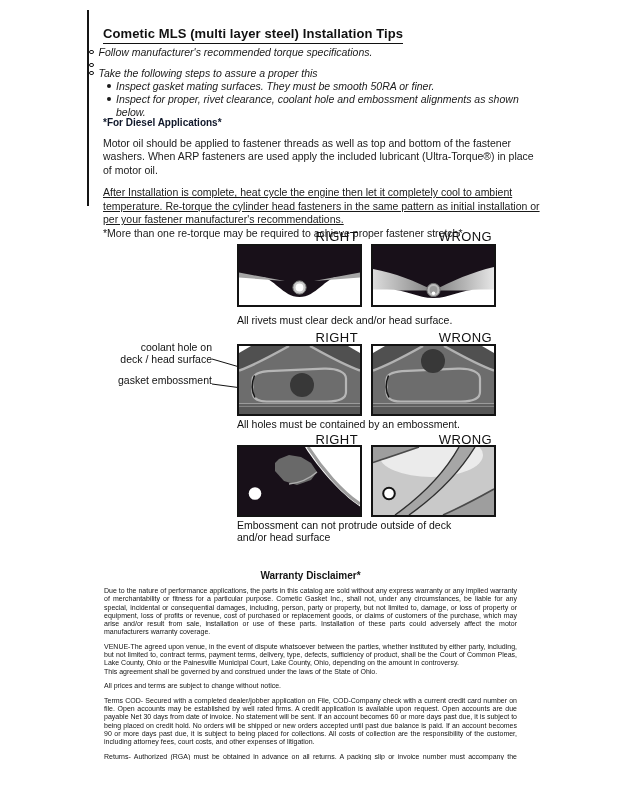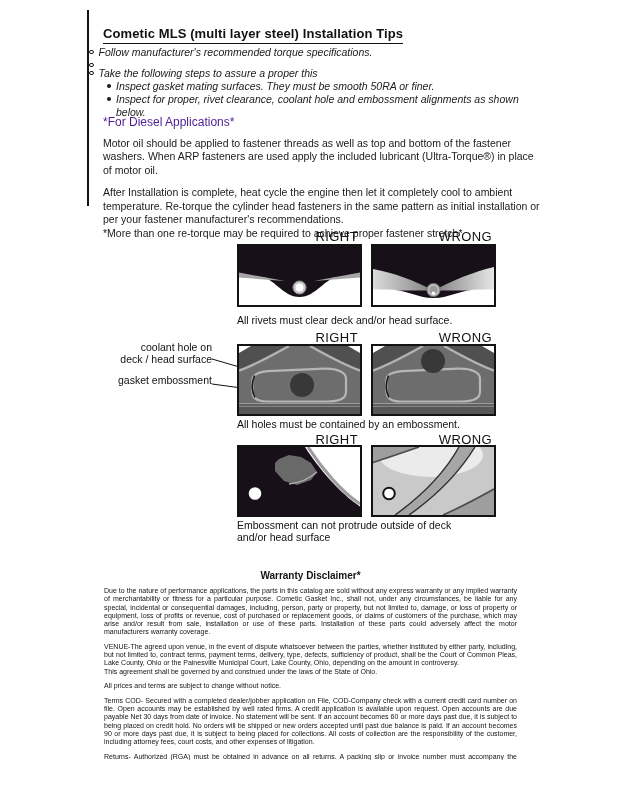--- a/index.html
+++ b/index.html
@@ -16,23 +16,23 @@
     border-bottom:1.5px solid #111; padding-bottom:2px; letter-spacing:.1px;
   }
 
   .tips { position:absolute; left:89px; top:46px; width:460px; font-size:10.5px; line-height:13px; }
   .bullet-row { display:flex; align-items:flex-start;font-style:italic; }
   .bullet-row.sub { margin-left:18px; }
   .open-bullet { flex:0 0 auto; width:4.5px; height:4.5px; border:1px solid #1a1a1a; border-radius:50%; margin:3.5px 5px 0 0; }
   .filled-bullet { flex:0 0 auto; width:4px; height:4px; background:#1a1a1a; border-radius:50%; margin:4px 5px 0 0; }
 
   .diesel { position:absolute; left:103px; top:116px; width:440px; font-size:10.5px; line-height:13.5px; }
-  .diesel h2 { font-size:12px; font-weight:normal; margin:0 0 7px 0; color:#4c1d95; }
+  .diesel h2 { font-size:10px; font-weight:bold; margin:0 0 7px 0; color:#0f172a; }
   .diesel p { margin:0 0 9px 0; }
-  .diesel p.gap { margin-bottom:0; }
+  .diesel p.gap { margin-bottom:0;text-decoration:underline; }
 
   .dlabel { position:absolute; width:121px; text-align:right; font-size:13px; color:#111; letter-spacing:.4px; }
   .diag-box { position:absolute; width:121px; border:2px solid #131313; background:#fff; box-sizing:content-box; }
   .diag-box svg { display:block; width:100%; height:100%; }
   .dcaption { position:absolute; left:237px; font-size:10.5px; line-height:12px; color:#111; }
   .callout { position:absolute; font-size:10.5px; line-height:11.5px; color:#111; }
   .preline { white-space:pre-line; }
   .leader-lines { position:absolute; left:205px; top:350px; pointer-events:none; }
 
   .disclaimer { position:absolute; left:104px; top:572px; width:413px; font-size:7px; line-height:8.2px; text-align:justify; color:#141414; }

